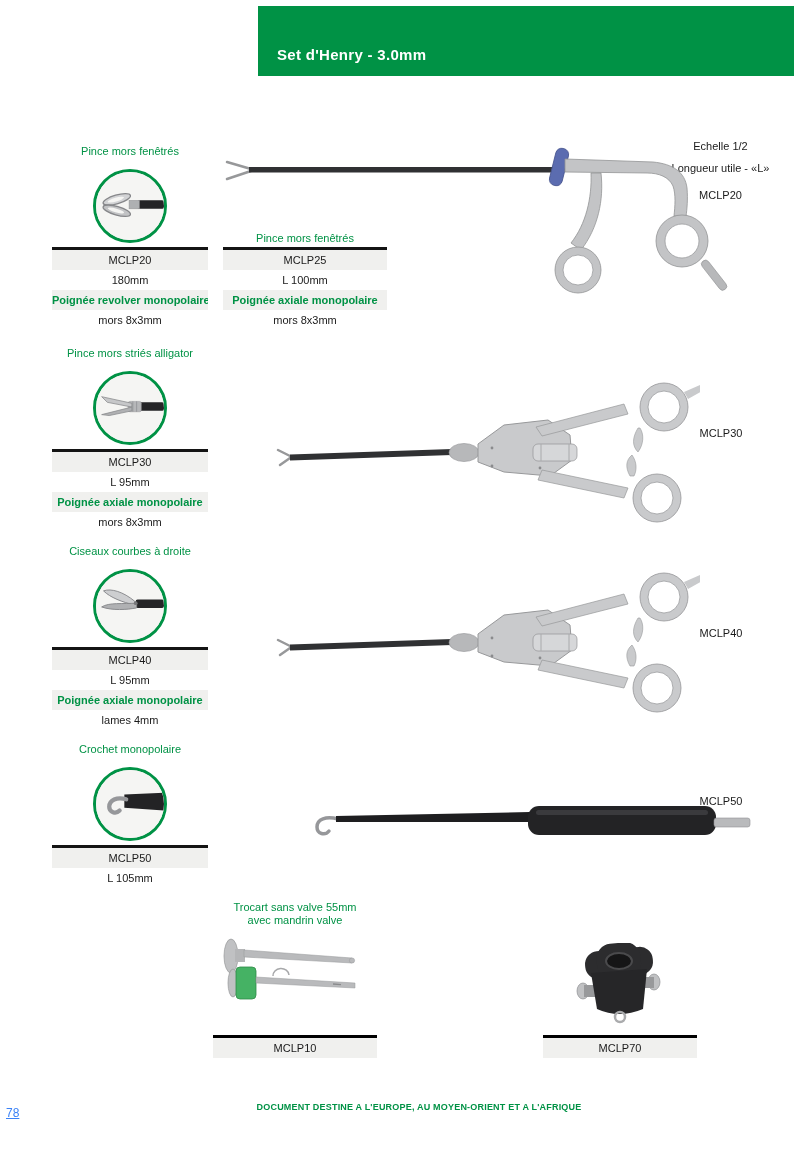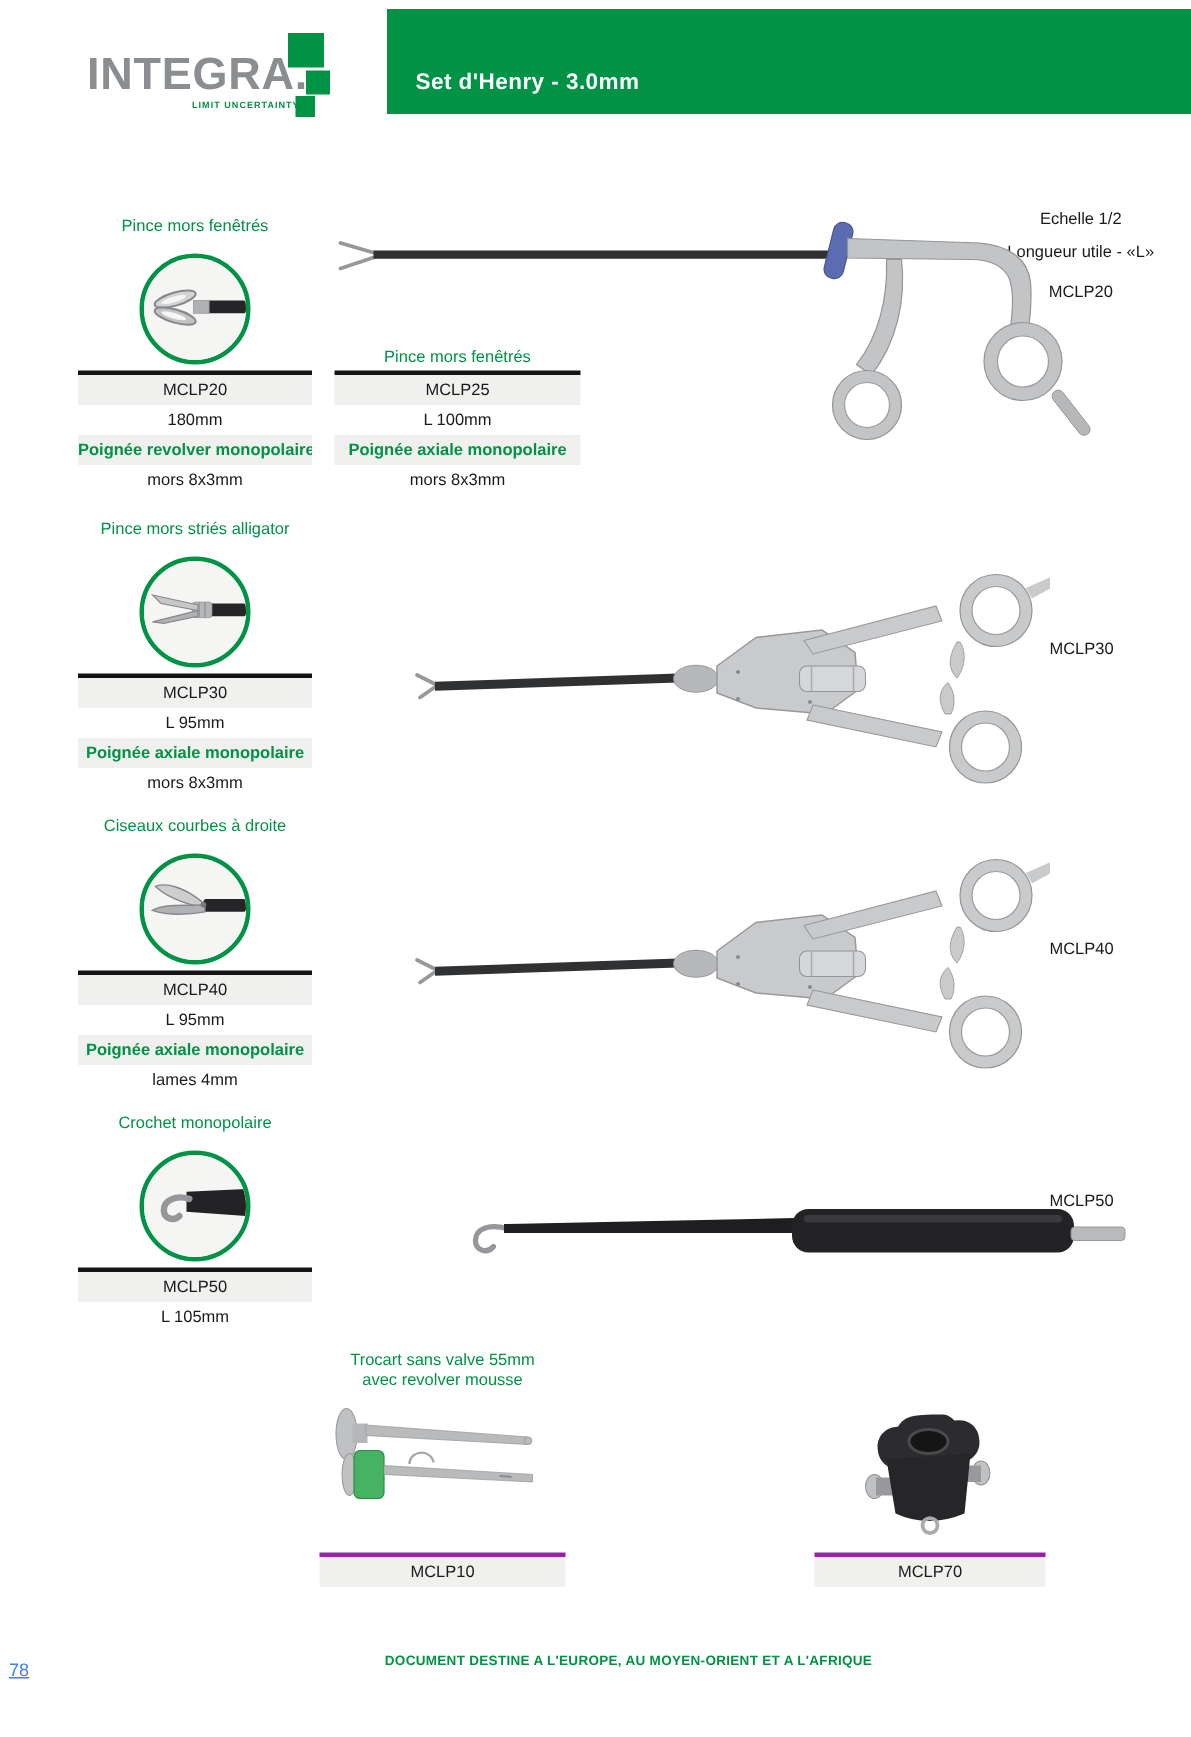--- a/index.html
+++ b/index.html
@@ -36,21 +36,21 @@
                margin:0 auto 4px auto;background:#f5f5f3;overflow:hidden;}
   .card-circle svg{display:block;}
   .card-table{border-top:3px solid #141414;}
   .row{height:20px;line-height:20px;text-align:center;font-size:11px;color:#1a1a1a;
        white-space:nowrap;overflow:hidden;}
   .row.gray{background:var(--row_gray,#f0f0ee);}
   .row.greentext{background:var(--row_gray,#f0f0ee);color:var(--green,#009245);font-weight:bold;}
   
   .acc-card{position:absolute;top:901px;height:160px;}
   .acc-img{position:absolute;top:30px;left:0;right:0;}
-  .acc-table{position:absolute;top:134px;left:0;right:0;border-top:3px solid #a21caf;}
+  .acc-table{position:absolute;top:134px;left:0;right:0;border-top:3px solid #000000;}
   
   .inst{position:absolute;}
   
   .footer-notice{position:absolute;left:0;right:0;top:1102px;text-align:center;
                  font-size:9px;font-weight:700;letter-spacing:.2px;color:var(--green,#009245);padding-left:44px;}
   .page-number{position:absolute;left:6px;top:1106px;font-size:12px;color:#3b82f6;text-decoration:underline;}
 </style>
 </head>
 <body>
 
@@ -76,27 +76,20 @@
         <circle cx="424" cy="37" r="16" fill="#ffffff" stroke="#9b9c9e" stroke-width="0.8"></circle>
         <path d="M398,58 C392,68 392,76 398,82 C404,74 404,64 400,58 Z" fill="#c9cacc" stroke="#97989a" stroke-width="0.6"></path>
         <polygon points="302,100 388,118 384,128 298,110" fill="#c9cacc" stroke="#97989a" stroke-width="0.7"></polygon>
         <circle cx="417" cy="128" r="24" fill="#c9cacc" stroke="#959698" stroke-width="0.8"></circle>
         <circle cx="417" cy="128" r="16" fill="#ffffff" stroke="#9b9c9e" stroke-width="0.8"></circle>
         <path d="M390,106 C385,97 386,90 392,85 C397,92 397,100 394,106 Z" fill="#c9cacc" stroke="#97989a" stroke-width="0.6"></path>
       </g>
     </defs>
   </svg>
 
-  <div class="logo">
-    <div class="logo-word">INTEGRA.</div>
-    <div class="sq sq1"></div>
-    <div class="sq sq2"></div>
-    <div class="sq sq3"></div>
-    <div class="logo-tagline">LIMIT UNCERTAINTY</div>
-  </div>
 
   <div class="header-bar">
     <div class="header-title">Set d'Henry - 3.0mm</div>
   </div>
 
   <div class="ann ann-scale">Echelle 1/2</div>
   <div class="ann ann-length">Longueur utile - «L»</div>
   <div class="ann ann-mclp20">MCLP20</div>
   <div class="inst-label lbl30">MCLP30</div>
   <div class="inst-label lbl40">MCLP40</div>
@@ -221,21 +214,21 @@
     </div>
     <div class="card-table">
       <div class="row gray">MCLP50</div>
       <div class="row">L 105mm</div>
     </div>
   </div>
 
   <div class="acc-card" style="left:213px;width:164px">
     <div class="card-title two-line" style="width:164px">
       <div>Trocart sans valve 55mm</div>
-      <div>avec revolver mousse</div>
+      <div>avec mandrin valve</div>
     </div>
     <div class="acc-img">
       <svg width="160" height="100" viewBox="0 0 160 100" style="display:block;margin:0 auto">
         <ellipse cx="16" cy="25" rx="7" ry="17" fill="#c0c1c3" stroke="#97989a" stroke-width="0.7"></ellipse>
         <rect x="20" y="18" width="10" height="13" fill="#b5b6b8"></rect>
         <polygon points="29,19 137,27 137,32 29,26" fill="#b9babc" stroke="#97989a" stroke-width="0.5"></polygon>
         <circle cx="137" cy="29.5" r="2.6" fill="#b9babc" stroke="#97989a" stroke-width="0.5"></circle>
         <ellipse cx="18" cy="52" rx="5" ry="14" fill="#c0c1c3" stroke="#97989a" stroke-width="0.7"></ellipse>
         <rect x="21" y="36" width="20" height="32" rx="4" fill="#45b264" stroke="#2e8c46" stroke-width="0.8"></rect>
         <path d="M58,45 a8,7 0 0 1 16,-1" fill="none" stroke="#a7a8aa" stroke-width="1.5"></path>

